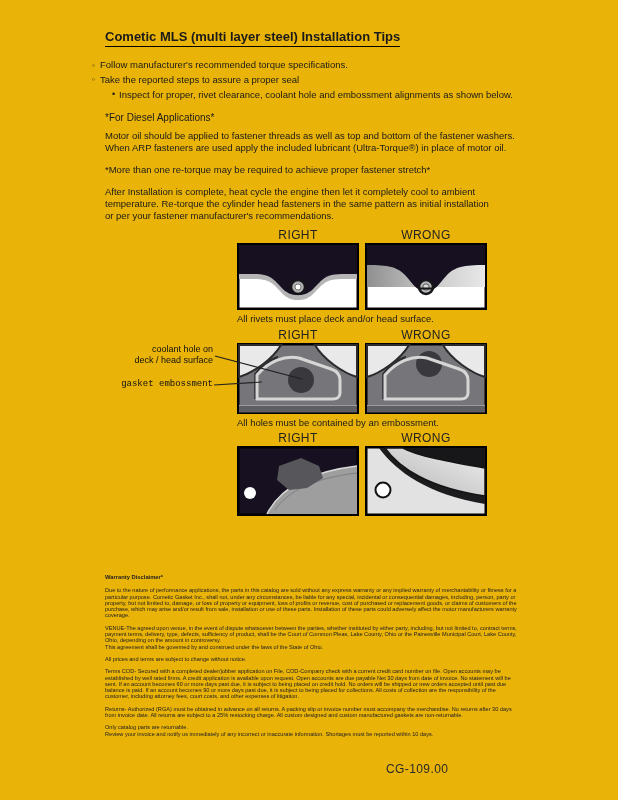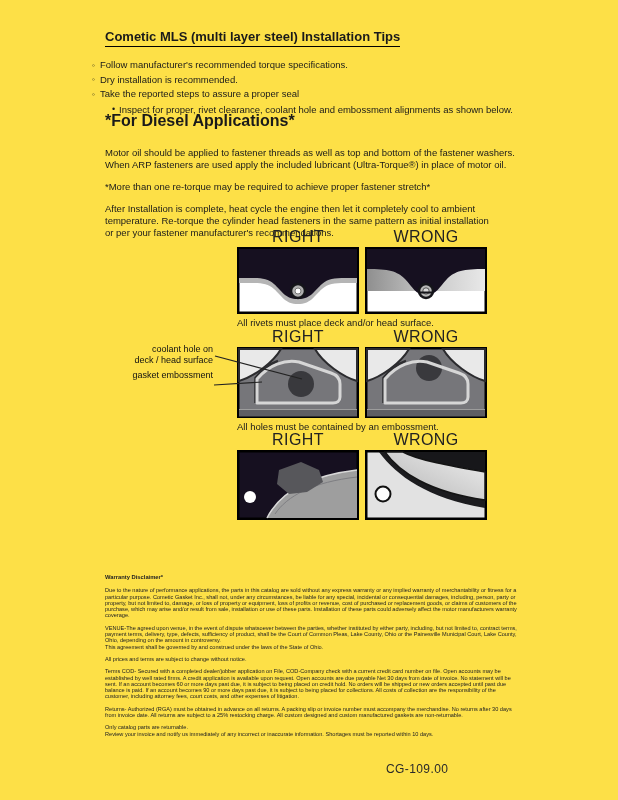--- a/index.html
+++ b/index.html
@@ -1,19 +1,19 @@
 <!DOCTYPE html>
 <html><head>
 <meta charset="utf-8">
 <style>
   html,body{margin:0;padding:0;background:#ffffff;}
   .page{
     position:relative;
     width:618px;height:800px;
-    background:#fde047;
+    background:#eab308;
     font-family:"Liberation Sans", sans-serif;
     color:#1a1a1a;
     overflow:hidden;
   }
   .abs{position:absolute;}
 
   
   .title{
     left:105px;top:20px;
     font-size:13px;font-weight:bold;
@@ -25,60 +25,59 @@
   
   .tips{left:92px;top:58px;list-style:none;margin:0;padding:0;
     font-size:9.5px;line-height:14px;}
   .tips li{white-space:pre;}
   .tips li .marker{display:inline-block;width:8px;font-size:8px;vertical-align:0.5px;}
   .tips li.lvl2{padding-left:20px;}
   .tips li.lvl2 .marker{width:7px;font-size:9px;}
 
   
   .diesel{left:105px;top:112px;}
-  .diesel h2{margin:0 0 17px 0;font-size:16px;font-weight:bold;}
+  .diesel h2{margin:0 0 7px 0;font-size:10px;font-weight:normal;}
   .diesel p{margin:0 0 10px 0;font-size:9.5px;line-height:12px;white-space:pre;}
 
   
   .figrow{width:250px;}
   .fig-headers{display:flex;gap:6px;margin-bottom:1px;}
-  .fig-headers span{width:122px;text-align:center;font-size:16px;letter-spacing:0.4px;color:#222;}
+  .fig-headers span{width:122px;text-align:center;font-size:12px;letter-spacing:0.4px;color:#222;}
   .fig-panels{display:flex;gap:6px;}
   .fig-panels svg{display:block;}
   .fig-caption{margin:3px 0 0 0;font-size:9.5px;line-height:11px;white-space:pre-line;}
   .fig-caption.centered{text-align:left;}
 
   .row1{left:237px;top:228px;}
   .row2{left:237px;top:328px;}
   .row3{left:237px;top:431px;}
 
   
   .anno{width:110px;text-align:right;font-size:9px;line-height:10.5px;white-space:pre-line;color:#111;}
   .anno1{left:103px;top:344px;}
-  .anno2{left:103px;top:370px;}
+  .anno2{left:103px;top:379px;font-family:Liberation Mono, monospace;}
   .leaders{left:110px;top:340px;pointer-events:none;}
 
   
   .warranty{left:105px;top:574px;width:413px;font-size:5.6px;line-height:6.3px;color:#222;}
   .warranty h3{margin:0 0 7px 0;font-size:5.8px;font-weight:bold;}
   .warranty p{margin:0 0 6px 0;white-space:pre-line;}
 
   
   .pagenum{left:386px;top:762px;font-size:12px;letter-spacing:0.4px;color:#2a2a2a;}
 </style>
 </head>
 <body>
 
 <div class="page">
 
   <h1 class="abs title">Cometic MLS (multi layer steel) Installation Tips</h1>
 
   <ul class="abs tips">
     <li><span class="marker">◦</span><span>Follow manufacturer's recommended torque specifications.</span></li>
-    <li><span class="marker">◦</span><span>Dry installation is recommended.</span></li>
     <li><span class="marker">◦</span><span>Take the reported steps to assure a proper seal</span></li>
     <li class="lvl2"><span class="marker">•</span><span>Inspect for proper, rivet clearance, coolant hole and embossment alignments as shown below.</span></li>
   </ul>
 
   <section class="abs diesel">
     <h2>*For Diesel Applications*</h2>
     <p>Motor oil should be applied to fastener threads as well as top and bottom of the fastener washers.
 When ARP fasteners are used apply the included lubricant (Ultra-Torque®) in place of motor oil.</p>
     <p>*More than one re-torque may be required to achieve proper fastener stretch*</p>
     <p>After Installation is complete, heat cycle the engine then let it completely cool to ambient

